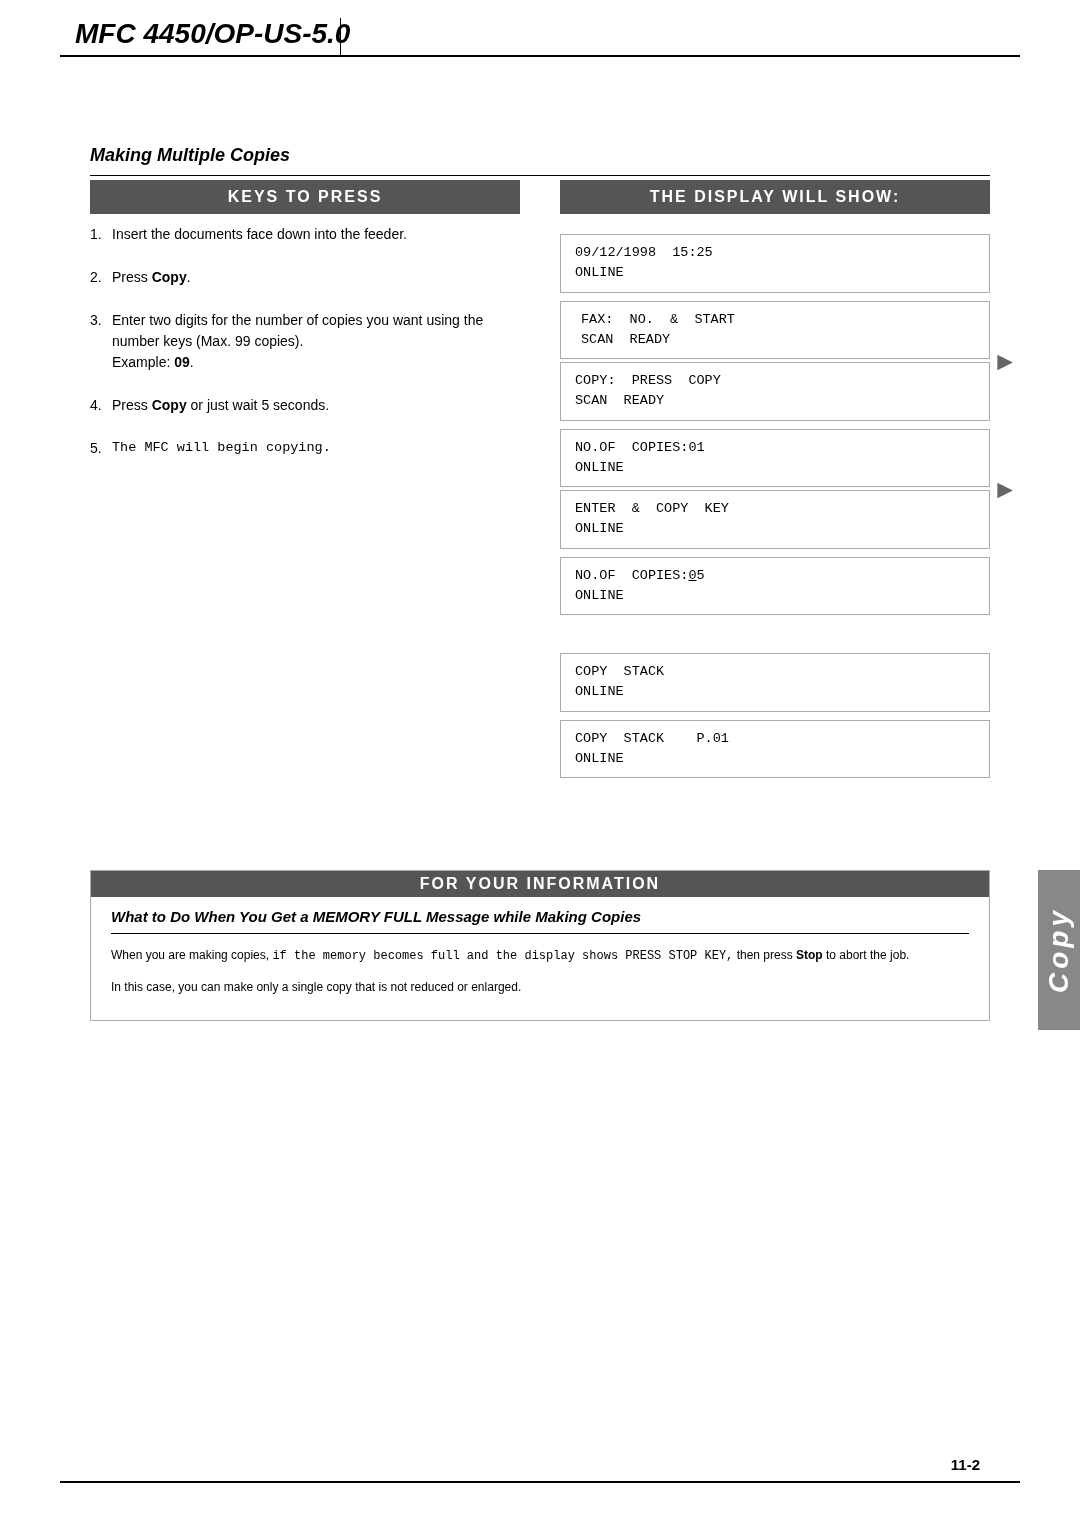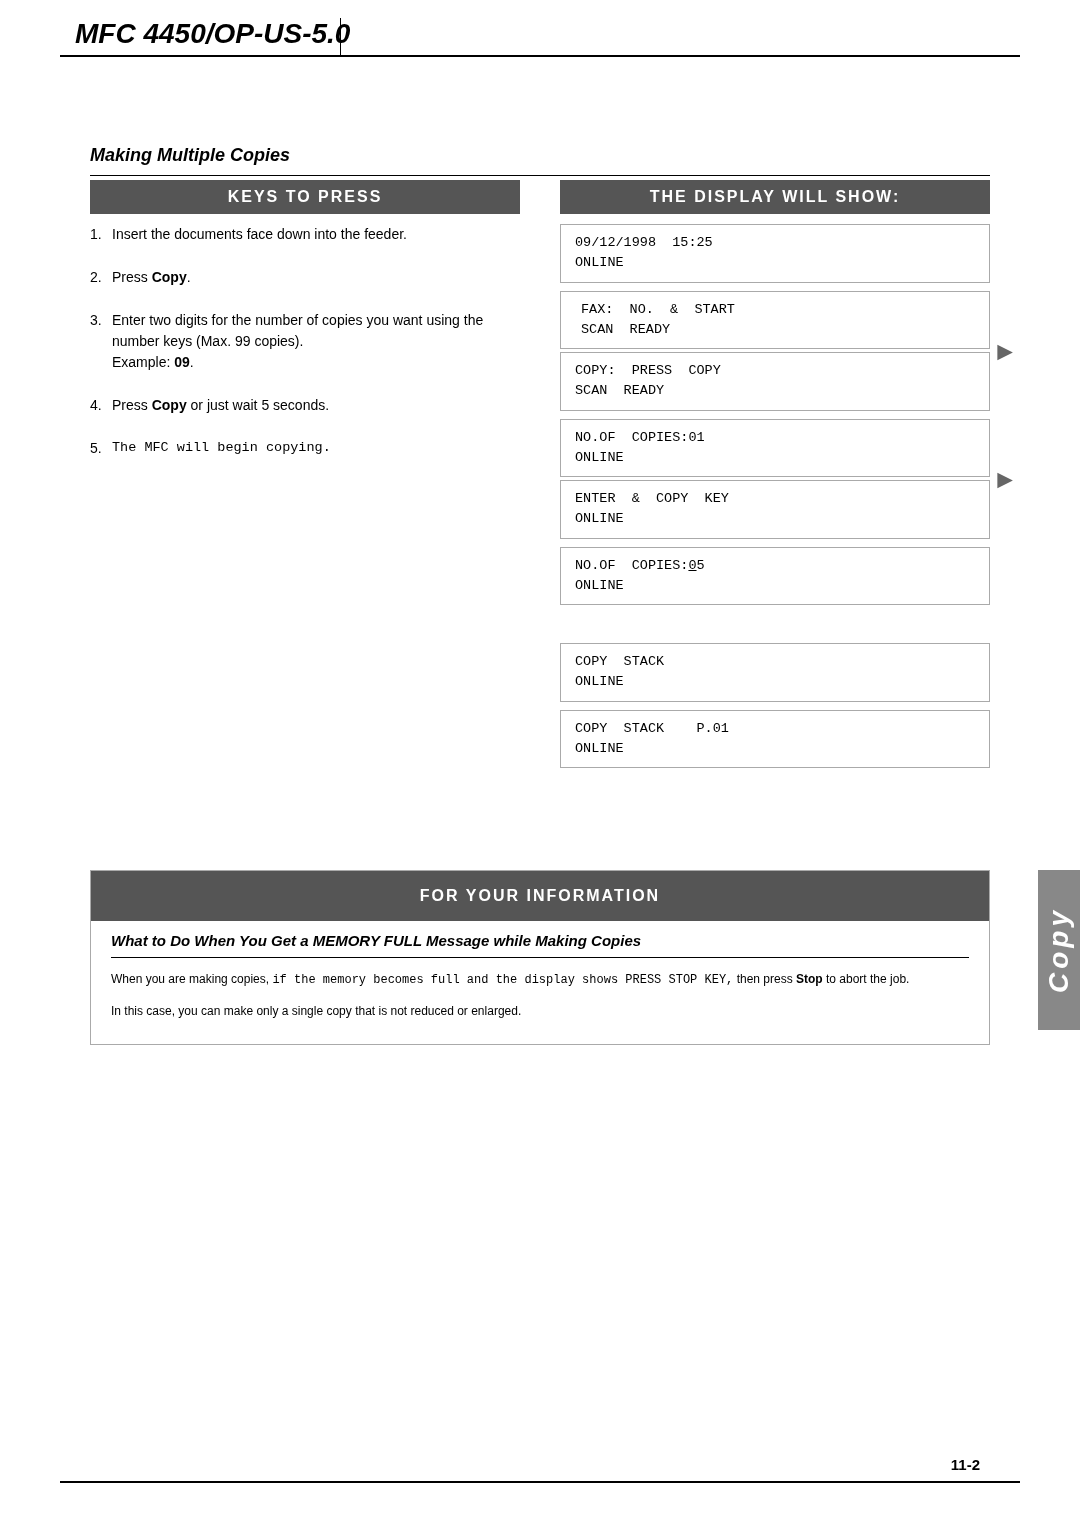--- a/index.html
+++ b/index.html
@@ -169,21 +169,21 @@
       border: 1.5px solid #aaa;
     }
 
     .info-box-header {
       background: #555;
       color: #fff;
       text-align: center;
       font-size: 16px;
       font-weight: bold;
       letter-spacing: 2px;
-      padding: 16px 10px;
+      padding: 4px 10px;
     }
 
     .info-box-content {
       padding: 11px 20px;
     }
 
     .info-box-title {
       font-size: 15px;
       font-weight: bold;
       font-style: italic;
@@ -311,21 +311,21 @@
             The MFC will begin copying.
           </span>
         </li>
 
       </ol>
     </div>
 
     <div class="right-col">
       <div class="col-header">THE DISPLAY WILL SHOW:</div>
 
-      <div class="right-display-area" style="margin-top:10px; position:relative;">
+      <div class="right-display-area" style="margin-top:20px; position:relative;">
 
         <div class="display-box" style="margin-bottom:8px;">
           09/12/1998&nbsp;&nbsp;15:25<br>
           ONLINE
         </div>
 
         <div style="position:relative; margin-bottom:8px;">
           <div class="display-box" style="margin-bottom:3px;padding-left:20px;">
             FAX:&nbsp;&nbsp;NO.&nbsp;&nbsp;&amp;&nbsp;&nbsp;START<br>
             SCAN&nbsp;&nbsp;READY

